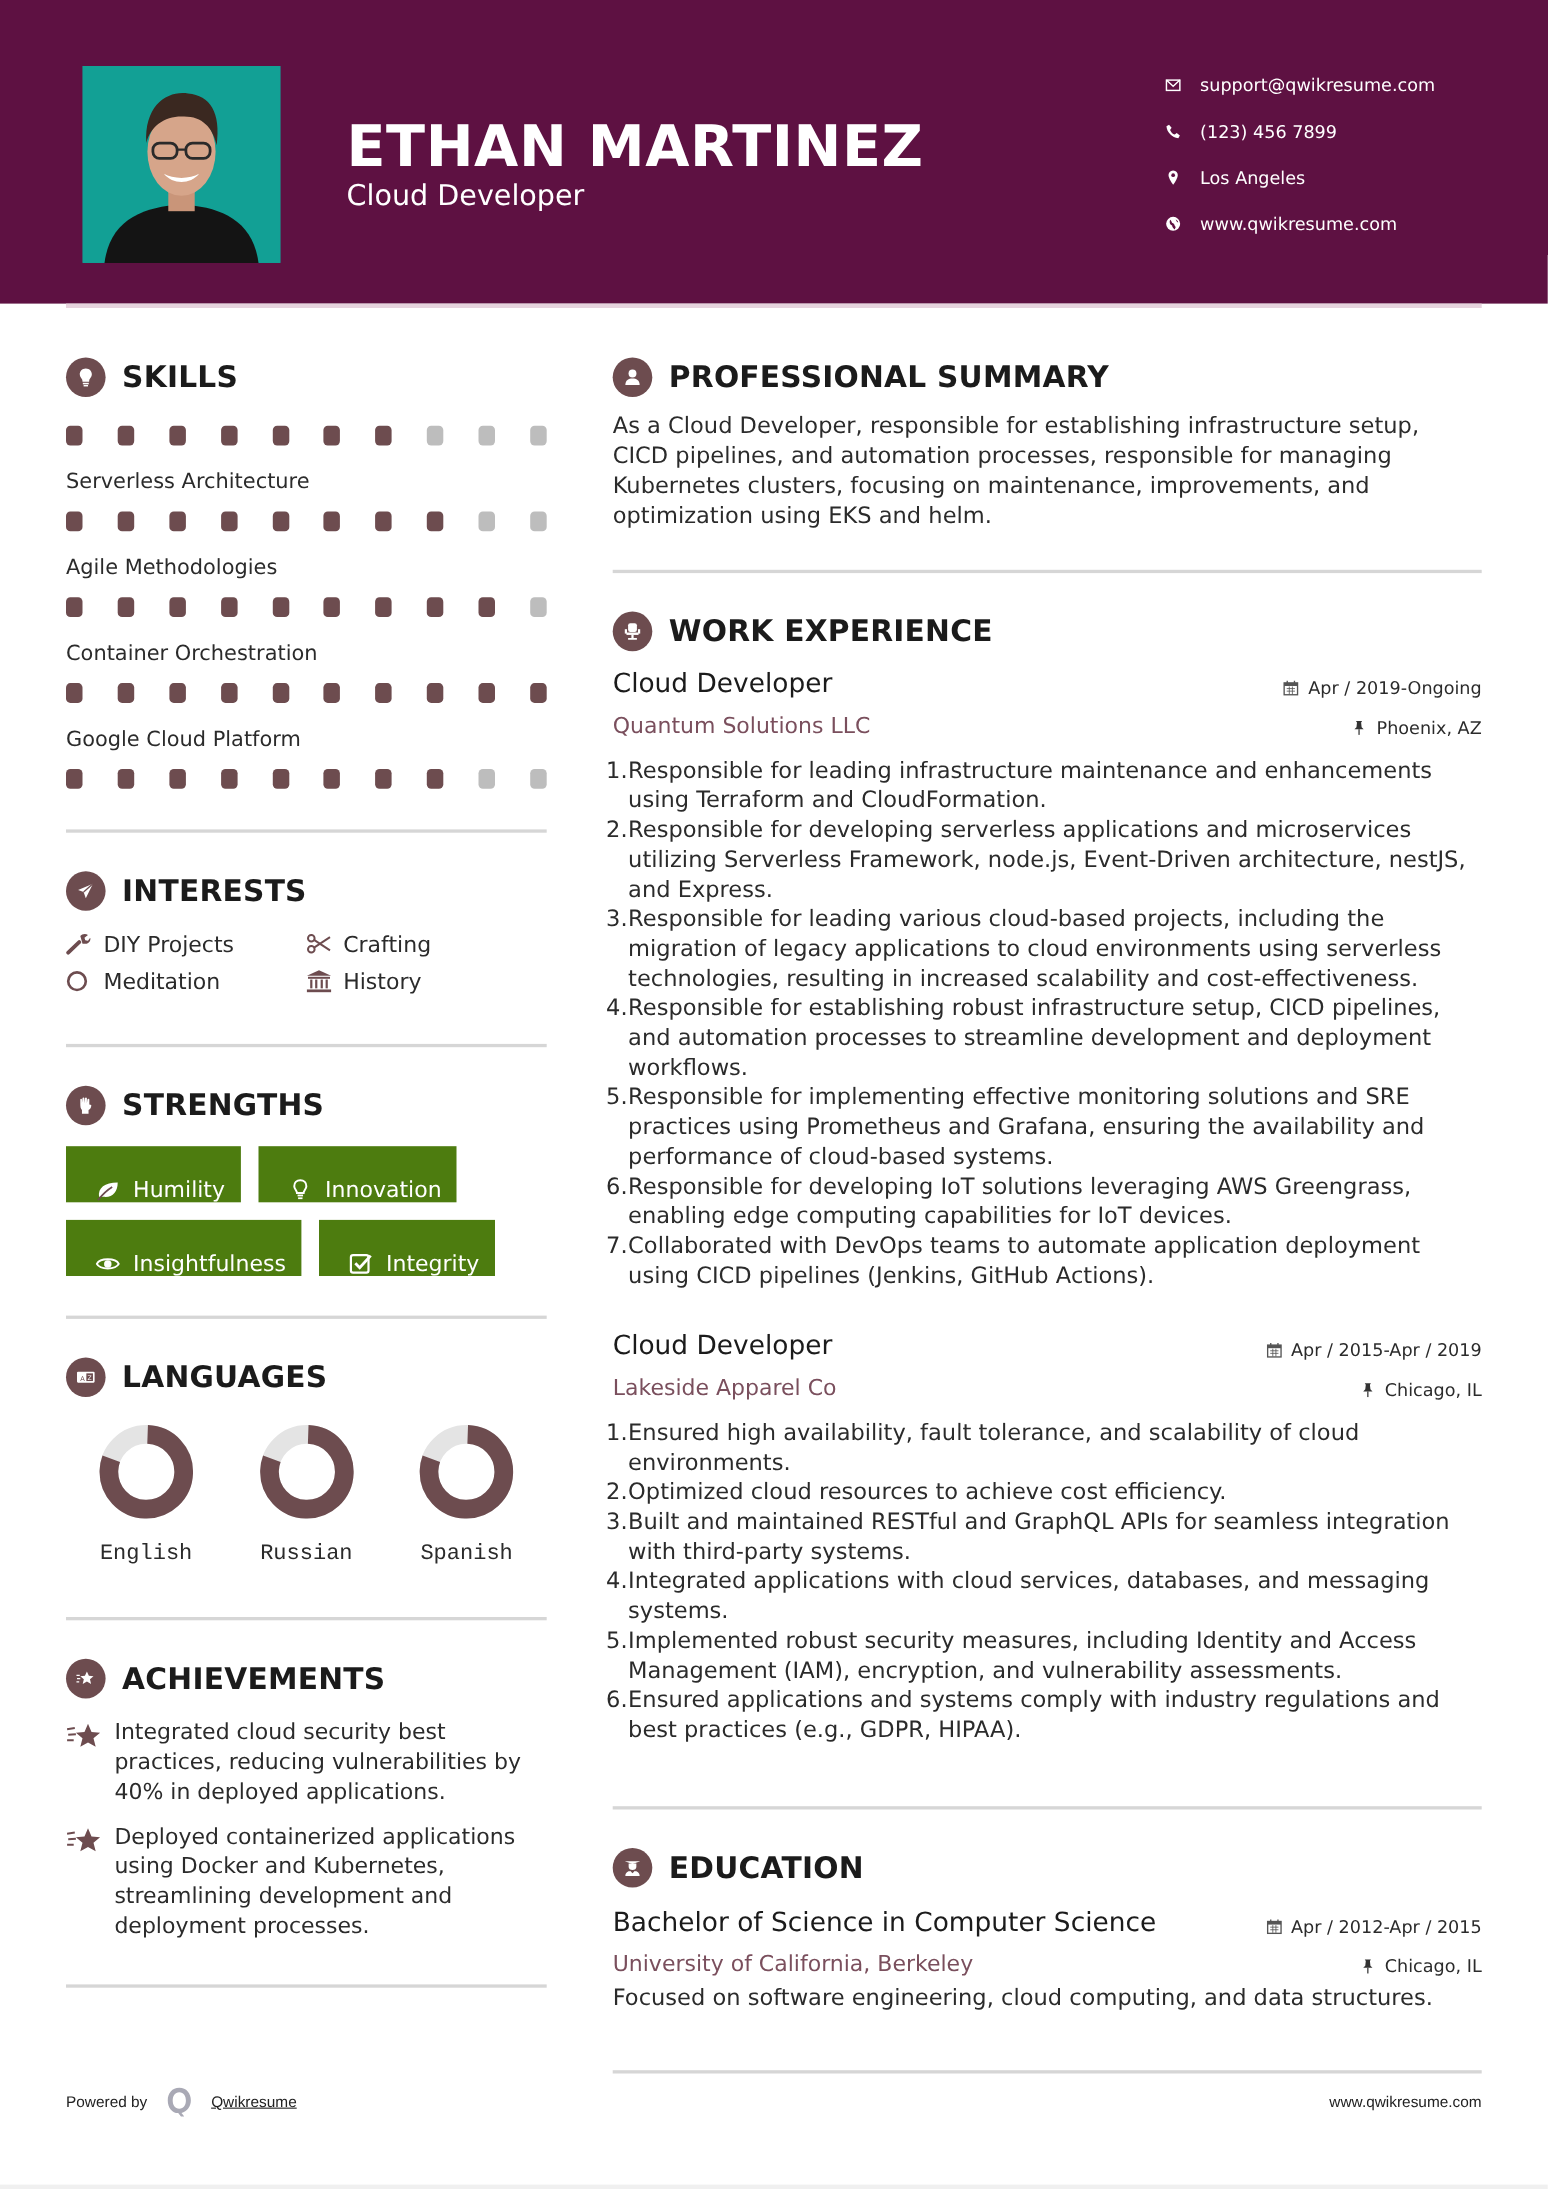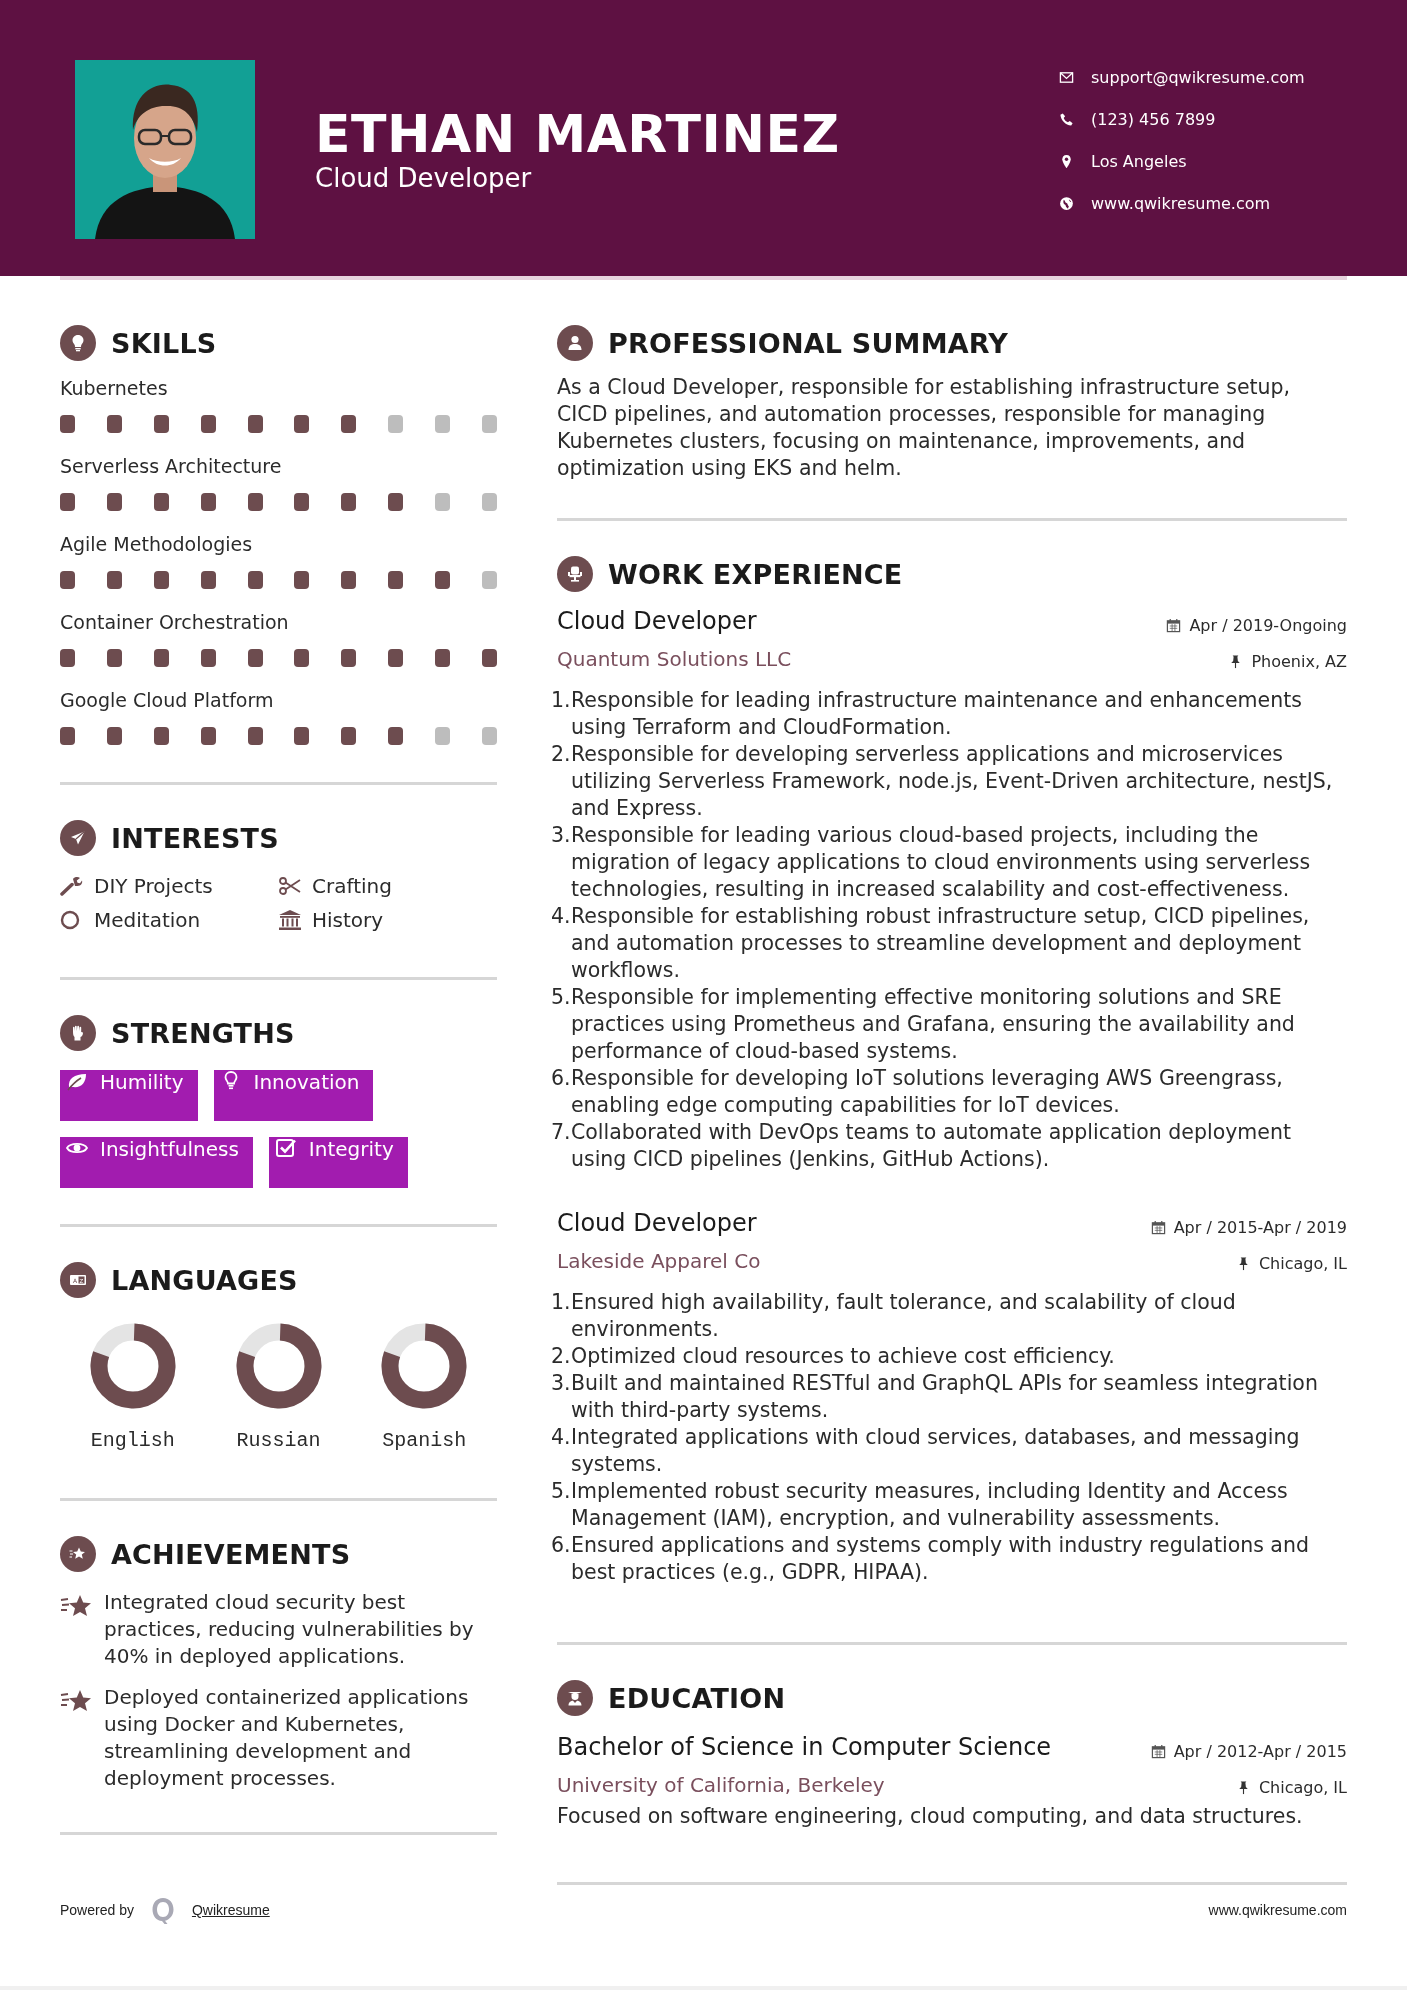--- a/index.html
+++ b/index.html
@@ -31,21 +31,21 @@
     .dots { display: flex; justify-content: space-between; height: 44px; align-items: center; width: 437px; }
     .dot { width: 15px; height: 18px; border-radius: 4px; background: #6d4c4f; }
     .dot.off { background: #bdbdbd; }
 
     .interests { display: grid; grid-template-columns: 218px 218px; row-gap: 0; margin-top: 6px; }
     .interest { display: flex; align-items: center; height: 34px; font-size: 20px; font-family: "DejaVu Sans", sans-serif; color: #2b2b2b; }
     .interest .ic { width: 26px; margin-right: 8px; display: flex; align-items: center; }
     .interest .ic svg { width: 24px; height: 22px; }
 
     .strengths { display: flex; flex-wrap: wrap; gap: 16px 16px; margin-top: 12px; }
-    .tag { display: flex; align-items: flex-start; height: 51px; padding: 0 14px 0 4px; background: #a21caf; color: #fff; font-size: 20px; font-family: "DejaVu Sans", sans-serif; }
+    .tag { display: flex; align-items: flex-end; height: 51px; padding: 0 14px 0 25px; background: #4d7c0f; color: #fff; font-size: 20px; font-family: "DejaVu Sans", sans-serif; }
     .tag .ic { width: 26px; margin-right: 10px; display: flex; align-items: center; justify-content: center; }
     .tag .ic svg { width: 22px; height: 22px; }
 
     .langs { display: flex; margin-top: 18px; }
     .lang { width: 146px; display: flex; flex-direction: column; align-items: center; }
     .lang svg { width: 86px; height: 86px; }
     .lang-name { font-size: 20px; margin-top: 20px; font-family: Liberation Mono, monospace; color: #2b2b2b; }
 
     .ach { display: flex; margin-top: 10px; }
     .ach .ic { width: 44px; flex-shrink: 0; padding-top: 4px; }
@@ -138,21 +138,20 @@
         <svg viewBox="0 0 20 20">
             <path d="M10 2 C6.5 2 4.5 4.6 4.5 7.3 C4.5 9.5 6 10.8 6.8 12.2 L7 14 L13 14 L13.2 12.2 C14 10.8 15.5 9.5 15.5 7.3 C15.5 4.6 13.5 2 10 2 Z" fill="#fff"></path>
             <rect x="7.3" y="15" width="5.4" height="1.4" fill="#fff"></rect>
             <rect x="8" y="17" width="4" height="1.3" fill="#fff"></rect>
           </svg>
       </span>
       <span class="sec-label">SKILLS</span>
     </div>
     <div id="skills-list">
       <div class="skill">
-        <div class="skill-name">Kubernetes</div>
         <div class="dots">
             <span class="dot"></span>
             <span class="dot"></span>
             <span class="dot"></span>
             <span class="dot"></span>
             <span class="dot"></span>
             <span class="dot"></span>
             <span class="dot"></span>
             <span class="dot off"></span>
             <span class="dot off"></span>

